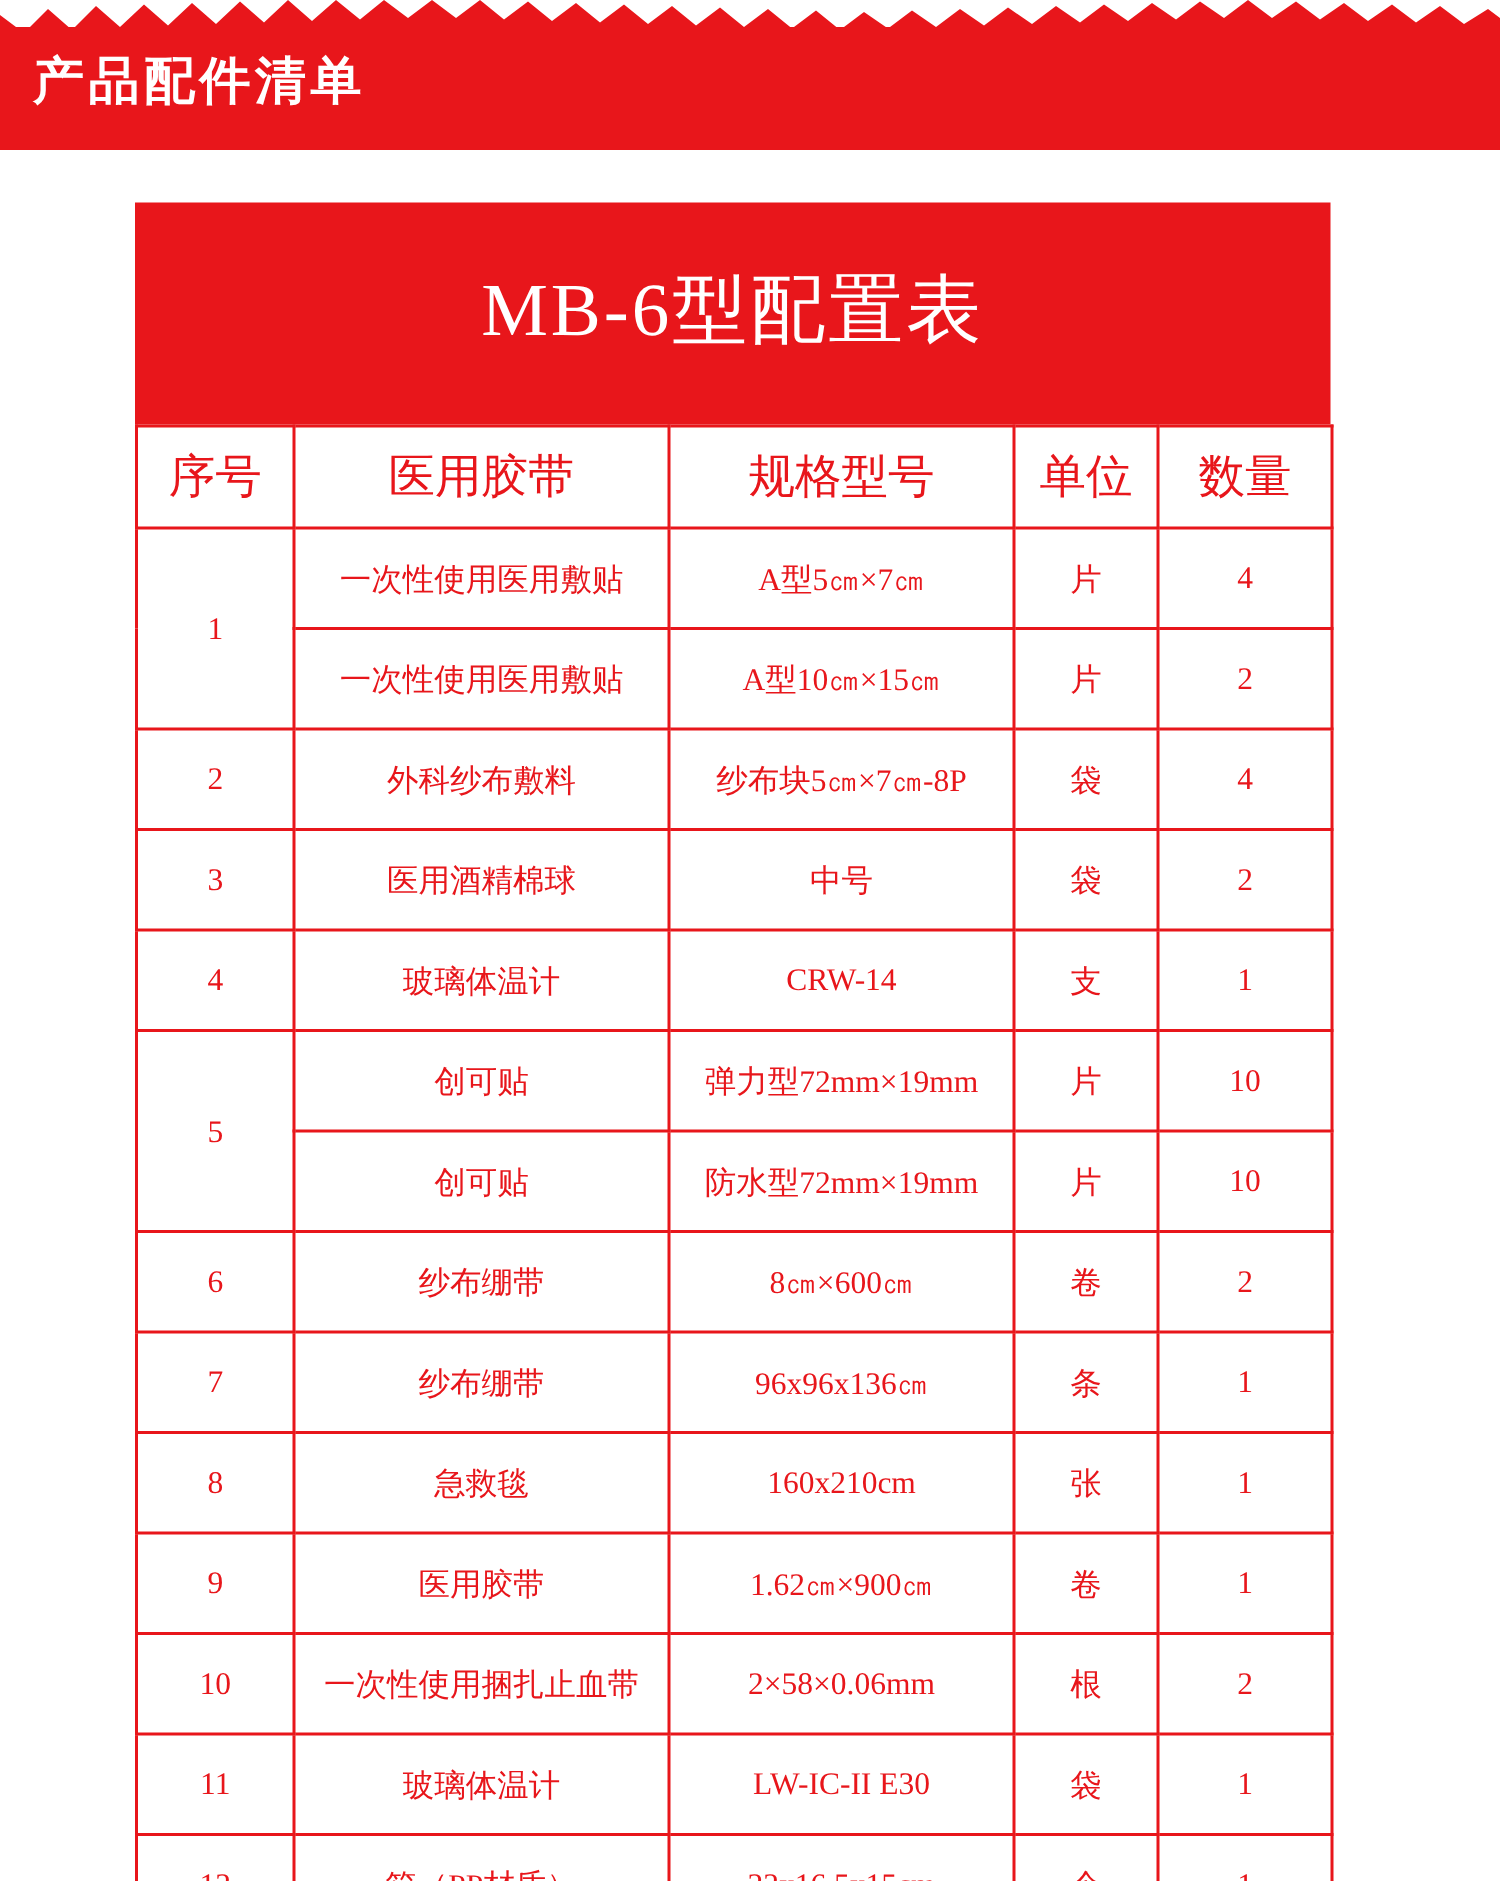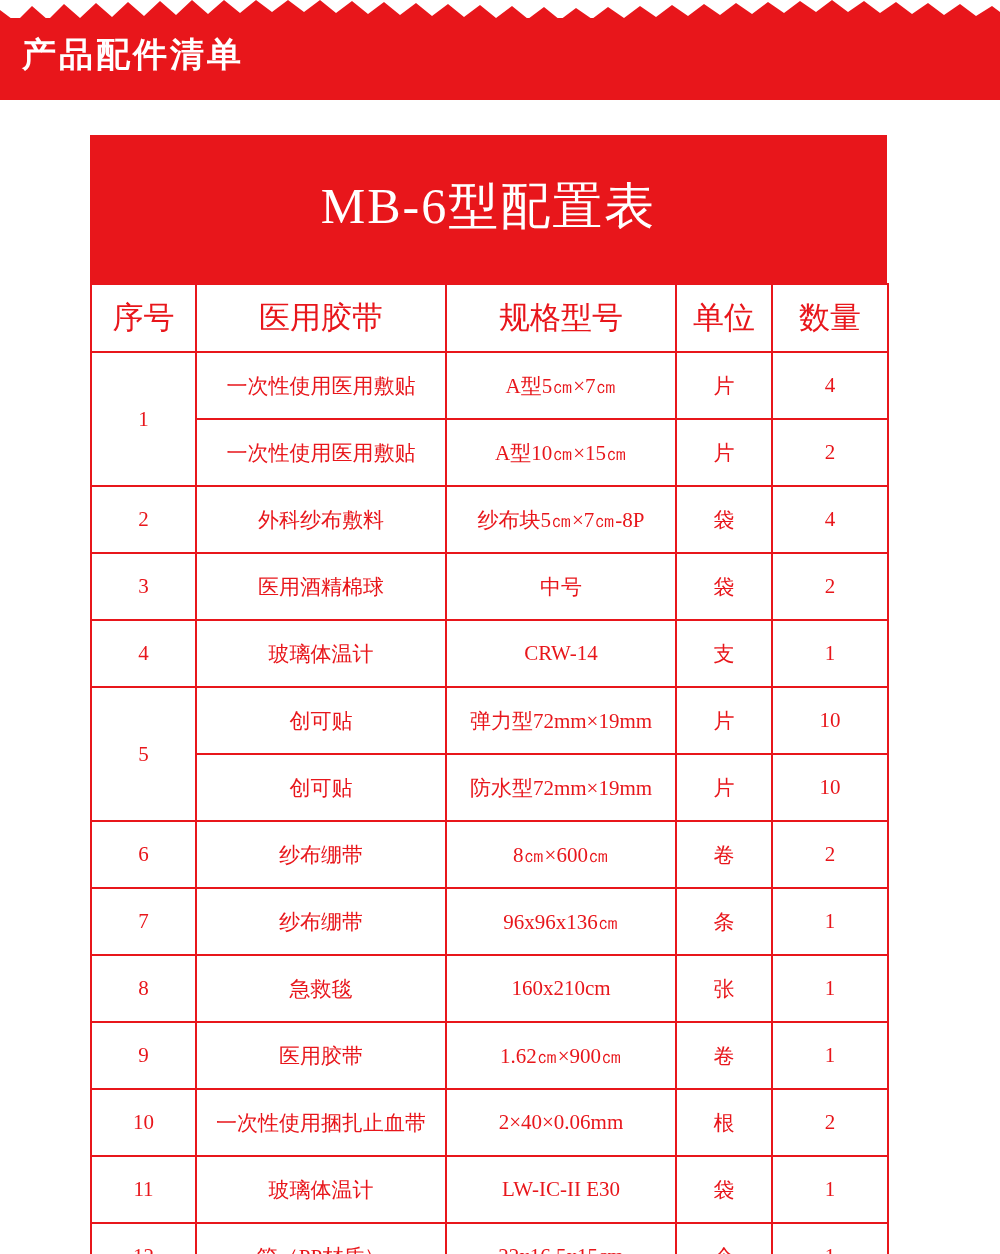--- a/index.html
+++ b/index.html
@@ -215,21 +215,21 @@
         <tr class="body-row">
           <td class="idx">9</td>
           <td class="name">医用胶带</td>
           <td class="spec-cell">1.62㎝×900㎝</td>
           <td class="unit">卷</td>
           <td class="qty">1</td>
         </tr>
         <tr class="body-row">
           <td class="idx">10</td>
           <td class="name">一次性使用捆扎止血带</td>
-          <td class="spec-cell">2×40×0.06mm</td>
+          <td class="spec-cell">2×58×0.06mm</td>
           <td class="unit">根</td>
           <td class="qty">2</td>
         </tr>
         <tr class="body-row">
           <td class="idx">11</td>
           <td class="name">玻璃体温计</td>
           <td class="spec-cell">LW-IC-II E30</td>
           <td class="unit">袋</td>
           <td class="qty">1</td>
         </tr>

